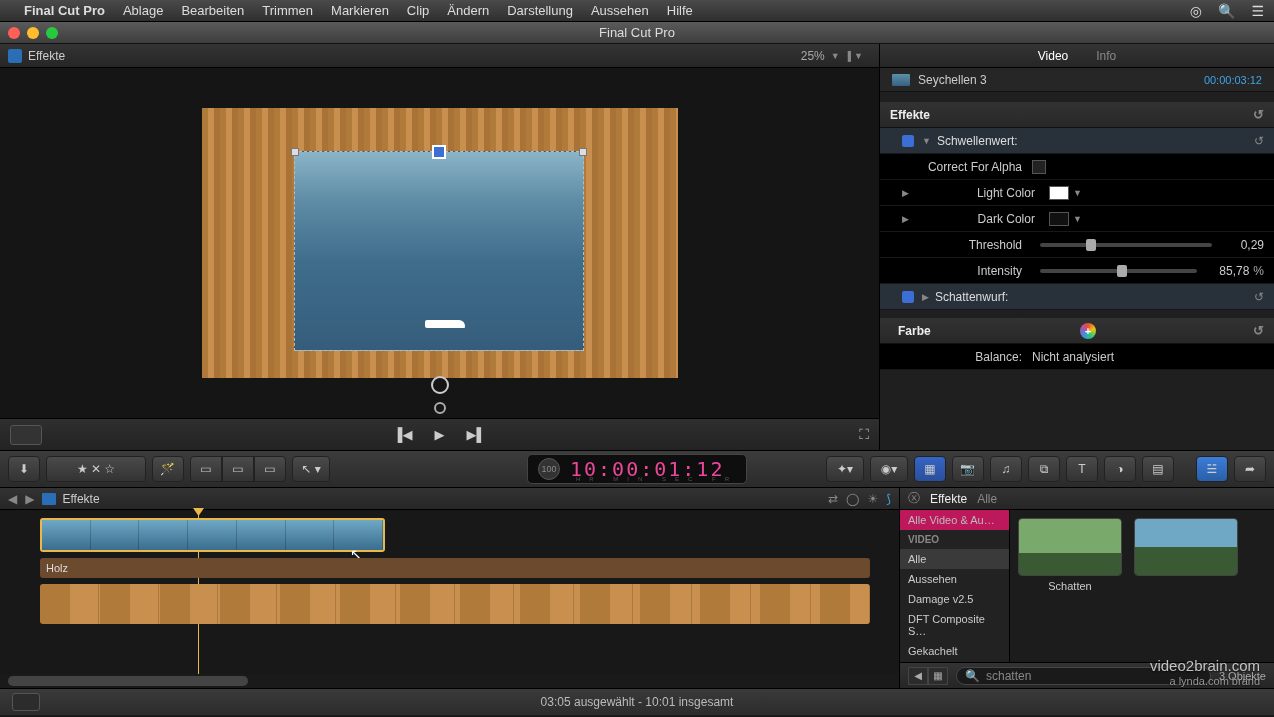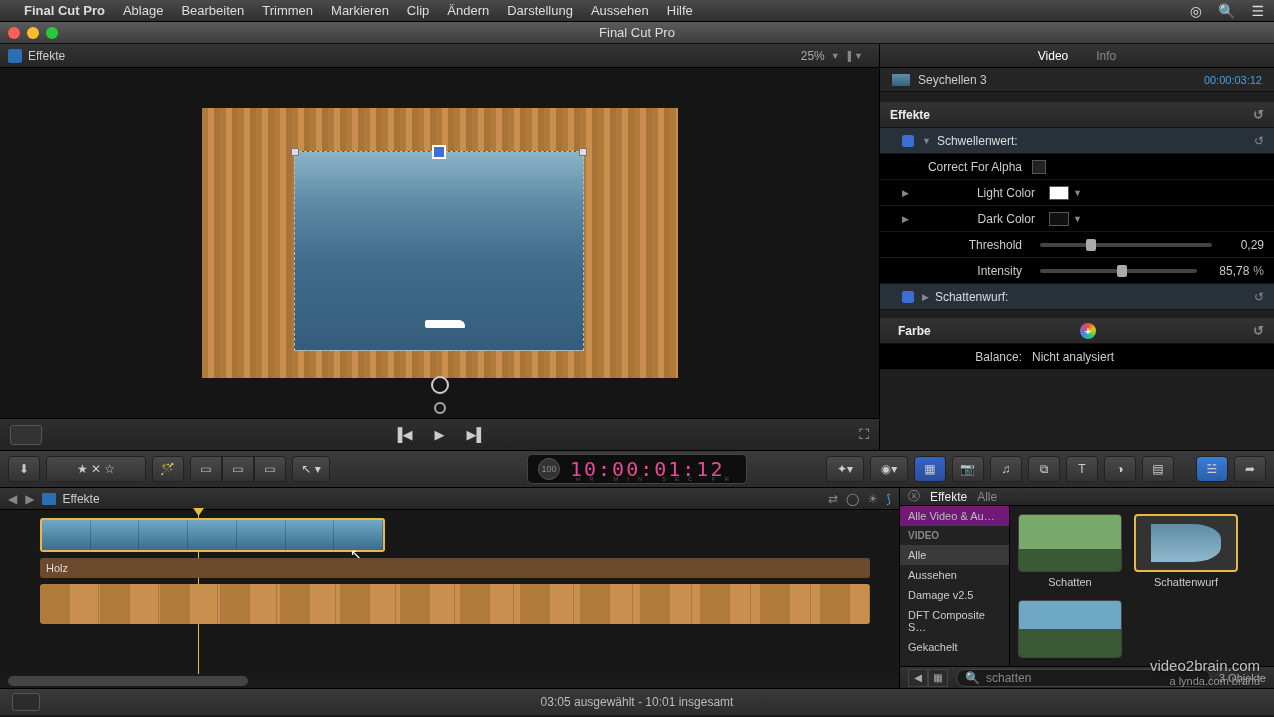--- a/index.html
+++ b/index.html
@@ -104,21 +104,21 @@
 .tl-scroll .bar{height:10px;width:240px;background:#444;border-radius:5px;}
 
 
 .fxbrowser{width:374px;background:#1c1c1c;display:flex;flex-direction:column;}
 .fx-head{height:22px;background:linear-gradient(#333,#262626);display:flex;align-items:center;padding:0 8px;gap:10px;border-bottom:1px solid #000;}
 .fx-head .x{color:#888;}
 .fx-head .t{color:#eee;}
 .fx-head .sub{color:#888;}
 .fx-body{flex:1;display:flex;}
 .fx-cat{width:110px;background:#222;border-right:1px solid #000;}
-.fx-cat .hdr{padding:4px 8px;color:#bbb;font-size:11px;background:#701a75;}
+.fx-cat .hdr{padding:4px 8px;color:#bbb;font-size:11px;background:#be185d;}
 .fx-cat .sec{padding:4px 8px;color:#888;font-size:10px;font-weight:600;}
 .fx-cat .item{padding:4px 8px;color:#ccc;font-size:11px;cursor:default;}
 .fx-cat .item.sel{background:#3a3a3a;}
 .fx-grid{flex:1;padding:8px;display:flex;flex-wrap:wrap;gap:12px;align-content:flex-start;}
 .fx-item{width:104px;}
 .fx-thumb{width:104px;height:58px;background:#333;border-radius:4px;border:1px solid #444;overflow:hidden;display:flex;align-items:center;justify-content:center;}
 .fx-thumb.sel{border:2px solid #e8b84a;}
 .fx-name{text-align:center;margin-top:4px;font-size:11px;color:#ccc;}
 .fx-foot{height:26px;background:linear-gradient(#333,#262626);display:flex;align-items:center;padding:0 8px;border-top:1px solid #000;}
 .fx-foot .nav{display:flex;gap:0;}
@@ -373,26 +373,20 @@
         <div class="item">Gekachelt</div>
       </div>
       <div class="fx-grid">
         <div class="fx-item">
           <div class="fx-thumb">
               <div style="width:100%;height:100%;background:linear-gradient(#79a96b 60%,#3a5a34 60%);"></div>
             </div>
           <div class="fx-name">Schatten</div>
         </div>
         <div class="fx-item">
-          <div class="fx-thumb sel">
-              <div style="width:70%;height:70%;background:linear-gradient(#5e8ba5,#8fb9cd);border-radius:0 40% 40% 0;"></div>
-            </div>
-          <div class="fx-name">Schattenwurf</div>
-        </div>
-        <div class="fx-item">
           <div class="fx-thumb">
               <div style="width:100%;height:100%;background:linear-gradient(#6fa8c4 50%,#3a5a34 50%);"></div>
             </div>
         </div>
       </div>
     </div>
     <div class="fx-foot">
       <div class="nav">
         <div class="b">◀</div>
         <div class="b">▦</div>

